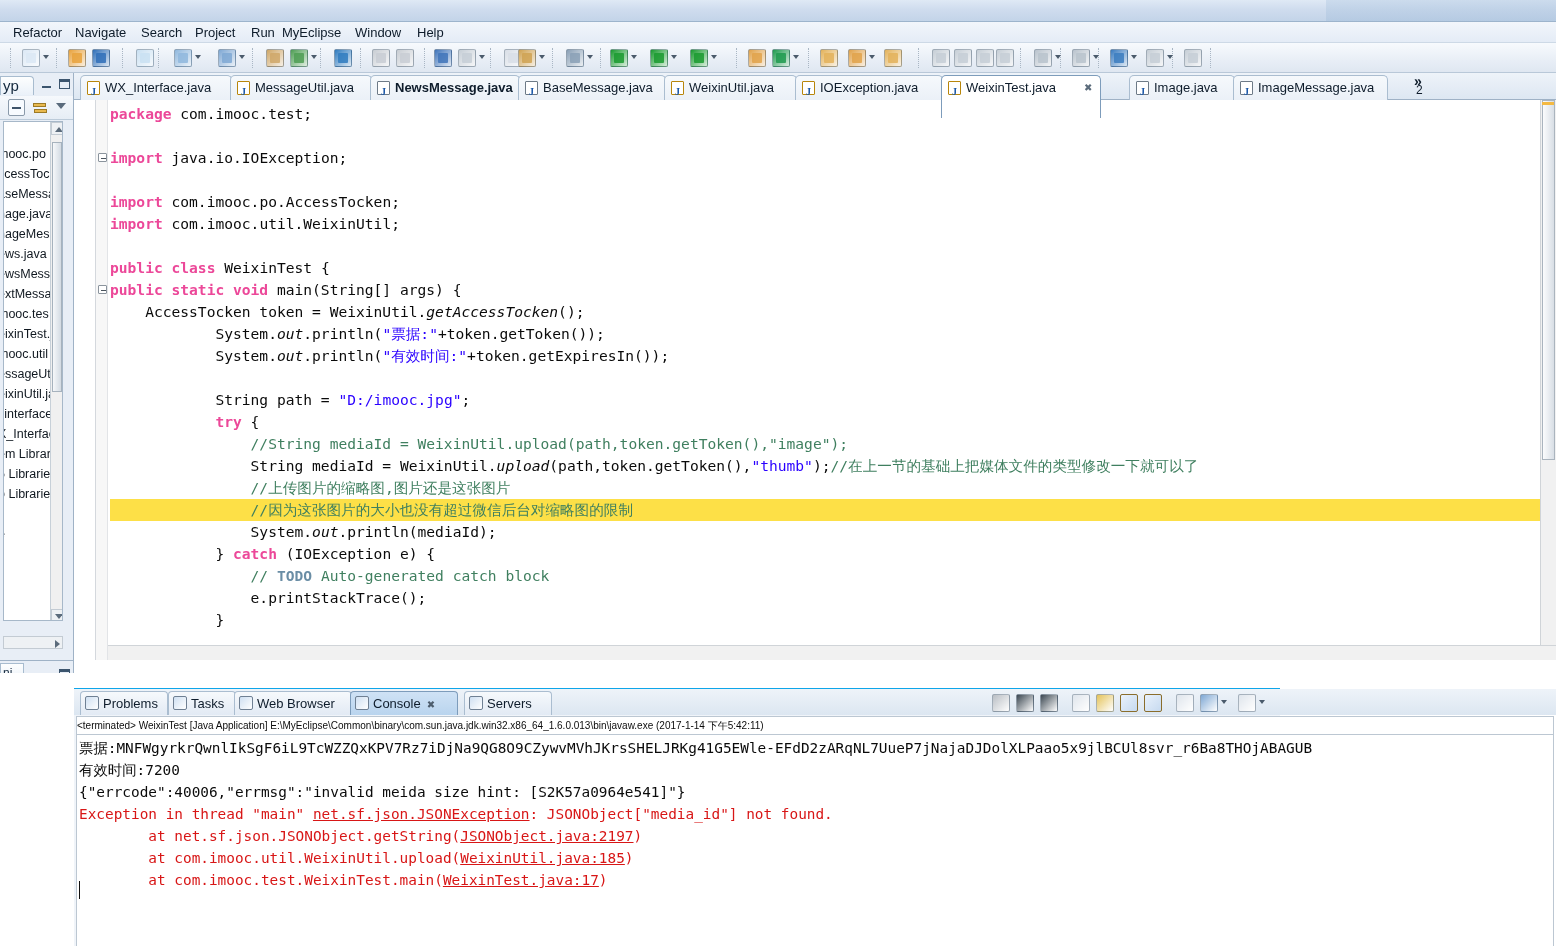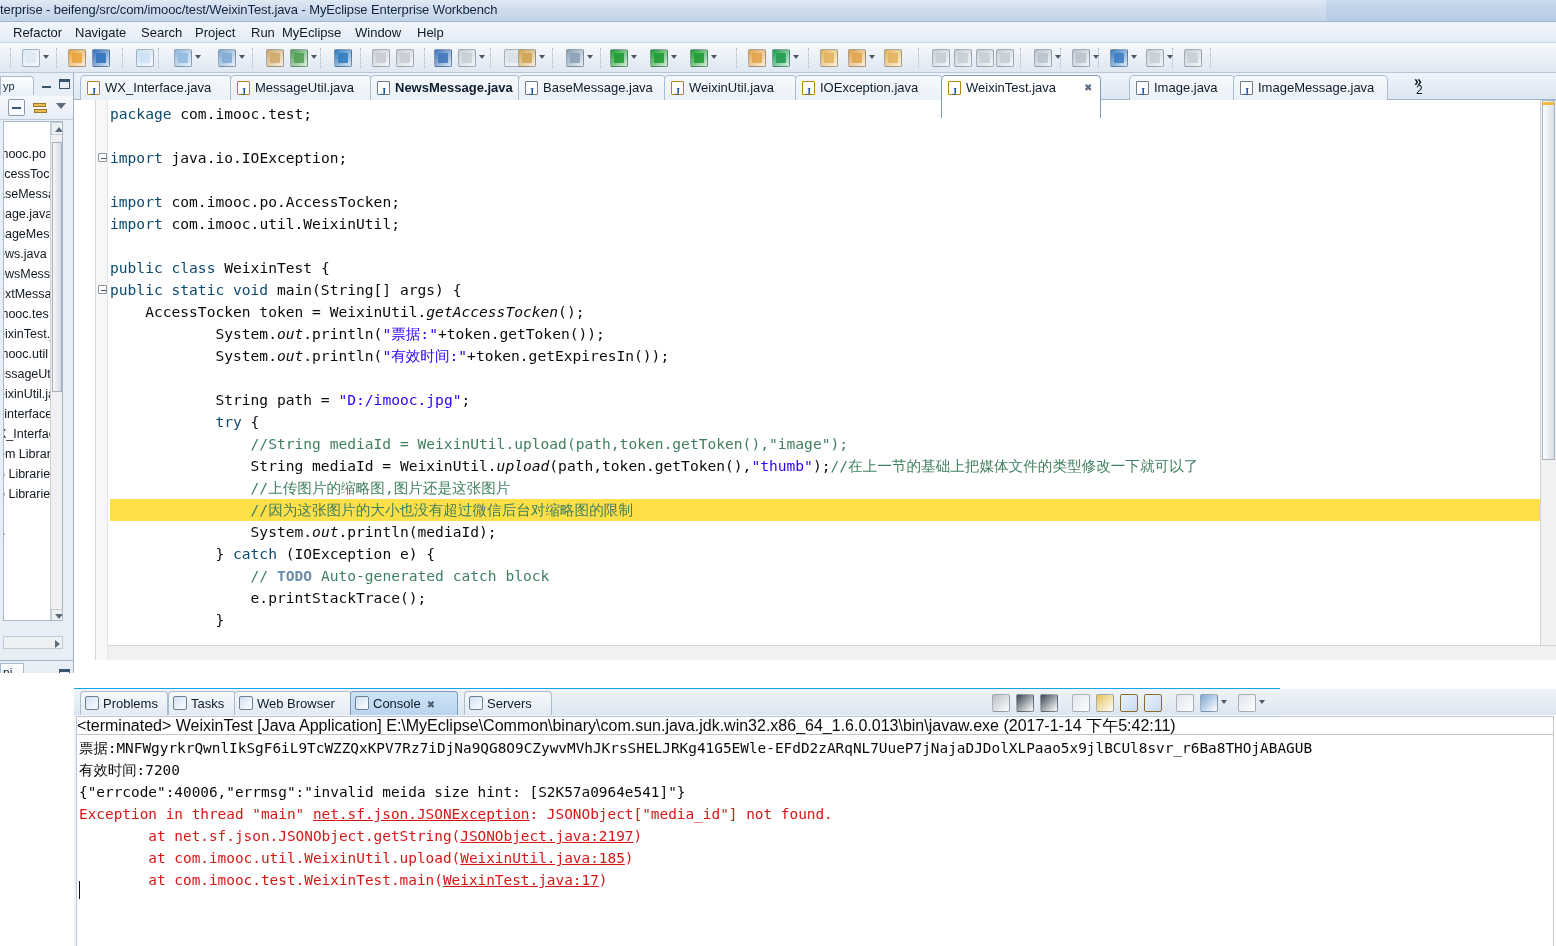--- a/index.html
+++ b/index.html
@@ -66,21 +66,21 @@
     position: absolute; left: 0; top: 73px; width: 74px; height: 600px;
     background: #e8eef6;
     border-right: 1px solid #9fb2c6;
     overflow: hidden;
   }
   #lp-tab {
     position: absolute; left: 0; top: 3px; width: 34px; height: 19px;
     background: linear-gradient(to bottom,#fdfefe,#eaf1f9);
     border: 1px solid #a8bccf; border-bottom: none;
     border-radius: 0 4px 0 0;
-    font-size: 11px; color: #13283d; line-height: 18px; padding-left: 2px;
+    font-size: 15px; color: #13283d; line-height: 18px; padding-left: 2px;
   }
   .panel-minmax {
     position: absolute; top: 5px; width: 13px; height: 13px;
   }
   .panel-minmax .mn { position:absolute; left:2px; top:8px; width:9px; height:2px; background:#3c556e; }
   .panel-minmax .mx { position:absolute; left:1px; top:1px; width:11px; height:10px; border:1.5px solid #3c556e; border-top-width:3px; }
   #lp-toolrow {
     position: absolute; left: 0; top: 23px; width: 74px; height: 24px;
     background: linear-gradient(to bottom,#f6f9fc,#e6edf5);
     border-bottom: 1px solid #bccbd9;
@@ -192,21 +192,21 @@
     font-family: "DejaVu Sans Mono", monospace;
     font-size: 14.6px; line-height: 22px;
     white-space: pre; color: #0a0a0a;
     padding-top: 3px;
   }
   #code .ln { height: 22px; position: relative; }
   #code .hl {
     background: #fde047;
     width: 1430px;
   }
-  .kw { color: #0c4a6e; font-weight: normal; }
+  .kw { color: #ec4899; font-weight: bold; }
   .str { color: #2a00ff; }
   .cmt { color: #3f7f5f; }
   .tdo { color: #6a8da5; font-weight: bold; }
   .ital { font-style: italic; color: #0a0a0a; }
   #ed-vscroll {
     position: absolute; right: 0; top: 0; width: 16px; height: 545px;
     background: #f1f1f1; border-left: 1px solid #d0d4d8;
   }
   #ed-vscroll .thumb {
     position:absolute; left:1px; top:0px; width:13px; height:360px;
@@ -242,21 +242,21 @@
   .ctab.active {
     background: linear-gradient(to bottom,#cfe2f5,#b9d4ee);
     border-color: #7d9cbb;
   }
   .ctab .cico { position: absolute; left: 4px; top: 4px; width: 14px; height: 14px; }
   #console-toolbar {
     position: absolute; right: 2px; top: 2px; height: 24px; width: 290px;
   }
   #cstatus {
     position: absolute; left: 2px; top: 27px; width: 1478px; height: 18px;
-    font-size: 16px; color: #0b0b0b; line-height: 18px;
+    font-size: 10px; color: #0b0b0b; line-height: 18px;
     background: #ffffff; white-space: nowrap;
     border: 1px solid #bcc7d2; border-bottom: none;
   }
   #coutput {
     position: absolute; left: 2px; top: 45px; width: 1478px; height: 227px;
     background: #ffffff; border: 1px solid #bcc7d2;
     font-family: "DejaVu Sans Mono", monospace;
     font-size: 14.4px; line-height: 22px;
     white-space: pre; overflow: hidden;
     padding: 2px 0 0 2px;
@@ -266,21 +266,20 @@
   #coutput .blk { color: #0a0a0a; }
   #ccaret {
     position: absolute; left: 5px; top: 192px; width: 1px; height: 18px;
     background: #111;
   }
 </style>
 </head>
 <body>
 
 <div id="titlebar">
-  <div class="ttl">terprise - beifeng/src/com/imooc/test/WeixinTest.java - MyEclipse Enterprise Workbench</div>
   <div class="winbtns"></div>
 </div>
 
 <div id="menubar">
     <div class="mi" style="left: 8px;">Refactor</div>
     <div class="mi" style="left: 70px;">Navigate</div>
     <div class="mi" style="left: 136px;">Search</div>
     <div class="mi" style="left: 190px;">Project</div>
     <div class="mi" style="left: 246px;">Run</div>
     <div class="mi" style="left: 277px;">MyEclipse</div>

